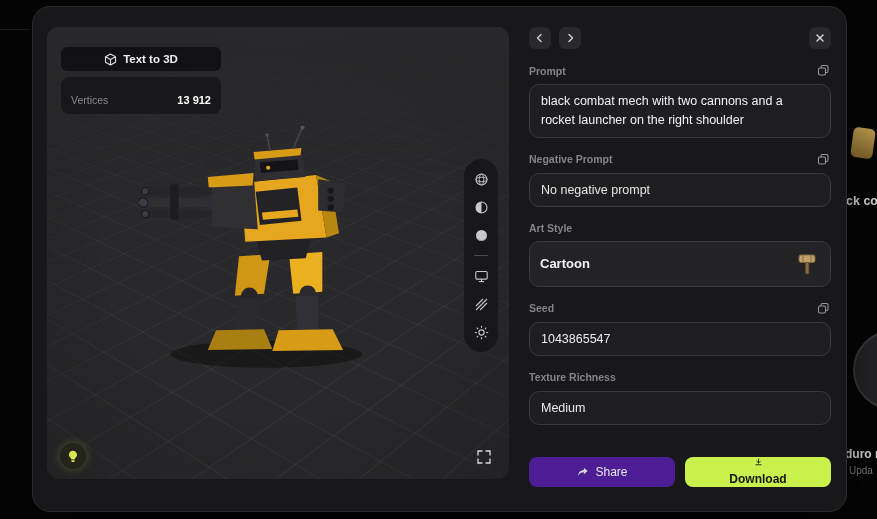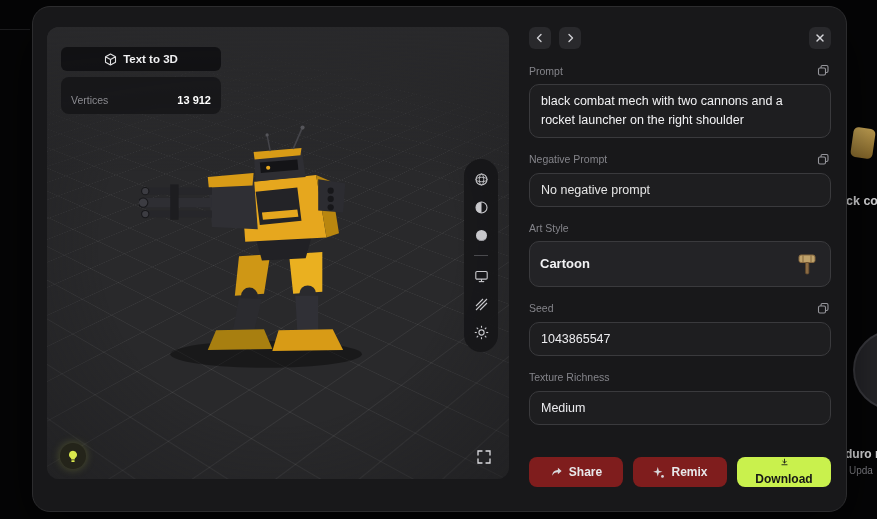--- a/index.html
+++ b/index.html
@@ -45,37 +45,37 @@
   .light-btn{position:absolute;left:13px;bottom:10px;width:26px;height:26px;border-radius:50%;background:#24241a;border:none;
     display:flex;align-items:center;justify-content:center;cursor:pointer;box-shadow:0 0 10px rgba(216,232,77,.25);z-index:5;}
   .expand-btn{position:absolute;right:13px;bottom:12px;width:20px;height:20px;background:none;border:none;padding:0;cursor:pointer;z-index:5;}
 
   
   .side{position:absolute;left:496px;top:20px;width:302px;height:460px;}
   .nav-row{display:flex;align-items:center;gap:8px;height:22px;}
   .nav-btn{width:22px;height:22px;border-radius:6px;background:#29292c;border:none;display:flex;align-items:center;justify-content:center;cursor:pointer;padding:0;}
   .close-btn{margin-left:auto;}
 
-  .field-label-row{display:flex;justify-content:space-between;align-items:center;margin-top:14px;height:15px;}
+  .field-label-row{display:flex;justify-content:space-between;align-items:center;margin-top:14px;height:15px;font-weight:bold;}
   .flabel{font-size:10.5px;color:#84848a;}
   .copy-btn{background:none;border:none;padding:0;cursor:pointer;width:16px;height:16px;display:flex;align-items:center;justify-content:center;}
 
   .textbox{margin-top:6px;background:#1e1e20;border:1px solid #3a3a3d;border-radius:10px;padding:7px 11px;
     font-size:12.5px;line-height:1.5;color:#f2f2f4;box-sizing:border-box;cursor:text;}
   .input{margin-top:6px;height:34px;background:#1e1e20;border:1px solid #3a3a3d;border-radius:10px;padding:0 11px;
     font-size:12.5px;color:#ececef;display:flex;align-items:center;box-sizing:border-box;cursor:text;}
   .placeholder{color:#e5e5e5;}
 
   .style-box{margin-top:5px;height:46px;background:#232326;border:1px solid #3a3a3d;border-radius:10px;
     display:flex;align-items:center;justify-content:space-between;padding:0 10px;box-sizing:border-box;cursor:pointer;}
   .style-name{font-size:13px;font-weight:bold;color:#f2f2f4;}
 
   .actions{position:absolute;bottom:0;left:0;right:0;display:flex;gap:10px;}
-  .act-btn{flex:1;height:30px;border:none;border-radius:8px;background:#7f1d1d;color:#e8e8ea;font-size:12px;
-    display:flex;align-items:center;justify-content:center;gap:6px;cursor:pointer;font-family:"Liberation Sans",sans-serif;font-weight:bold;}
+  .act-btn{flex:1;height:30px;border:none;border-radius:8px;background:#4c1d95;color:#e8e8ea;font-size:12px;
+    display:flex;align-items:center;justify-content:center;gap:6px;cursor:pointer;font-family:"Liberation Sans",sans-serif;}
   .act-btn.download{background:#c9f14d;color:#161616;font-weight:bold;flex-direction:column;}
 
   svg{display:block;}
 </style>
 </head>
 <body>
 
 <div class="page">
 
   <div class="bg-line"></div>
@@ -302,27 +302,20 @@
         <span>Medium</span>
       </div>
 
       <div class="actions">
         <button class="act-btn">
           <svg width="13" height="13" viewBox="0 0 14 14">
             <path d="M8.5 2 L12.5 5.5 L8.5 9 V6.8 C5.5 6.8 3.6 8 2.5 10.5 C2.5 6.4 5 4.6 8.5 4.3 Z" fill="#d8d8dc"></path>
           </svg>
           <span>Share</span>
         </button>
-        <button class="act-btn">
-          <svg width="13" height="13" viewBox="0 0 14 14">
-            <path d="M6.2 1.2 L7.4 5 L11.2 6.2 L7.4 7.4 L6.2 11.2 L5 7.4 L1.2 6.2 L5 5 Z" fill="#d8d8dc"></path>
-            <circle cx="11.3" cy="11.2" r="1.5" fill="#d8d8dc"></circle>
-          </svg>
-          <span>Remix</span>
-        </button>
         <button class="act-btn download">
           <svg width="13" height="13" viewBox="0 0 14 14">
             <g fill="none" stroke="#161616" stroke-width="1.5" stroke-linecap="round" stroke-linejoin="round">
               <line x1="7" y1="2" x2="7" y2="8.5"></line>
               <polyline points="4,5.8 7,8.8 10,5.8"></polyline>
               <line x1="2.5" y1="11.8" x2="11.5" y2="11.8"></line>
             </g>
           </svg>
           <span>Download</span>
         </button>

